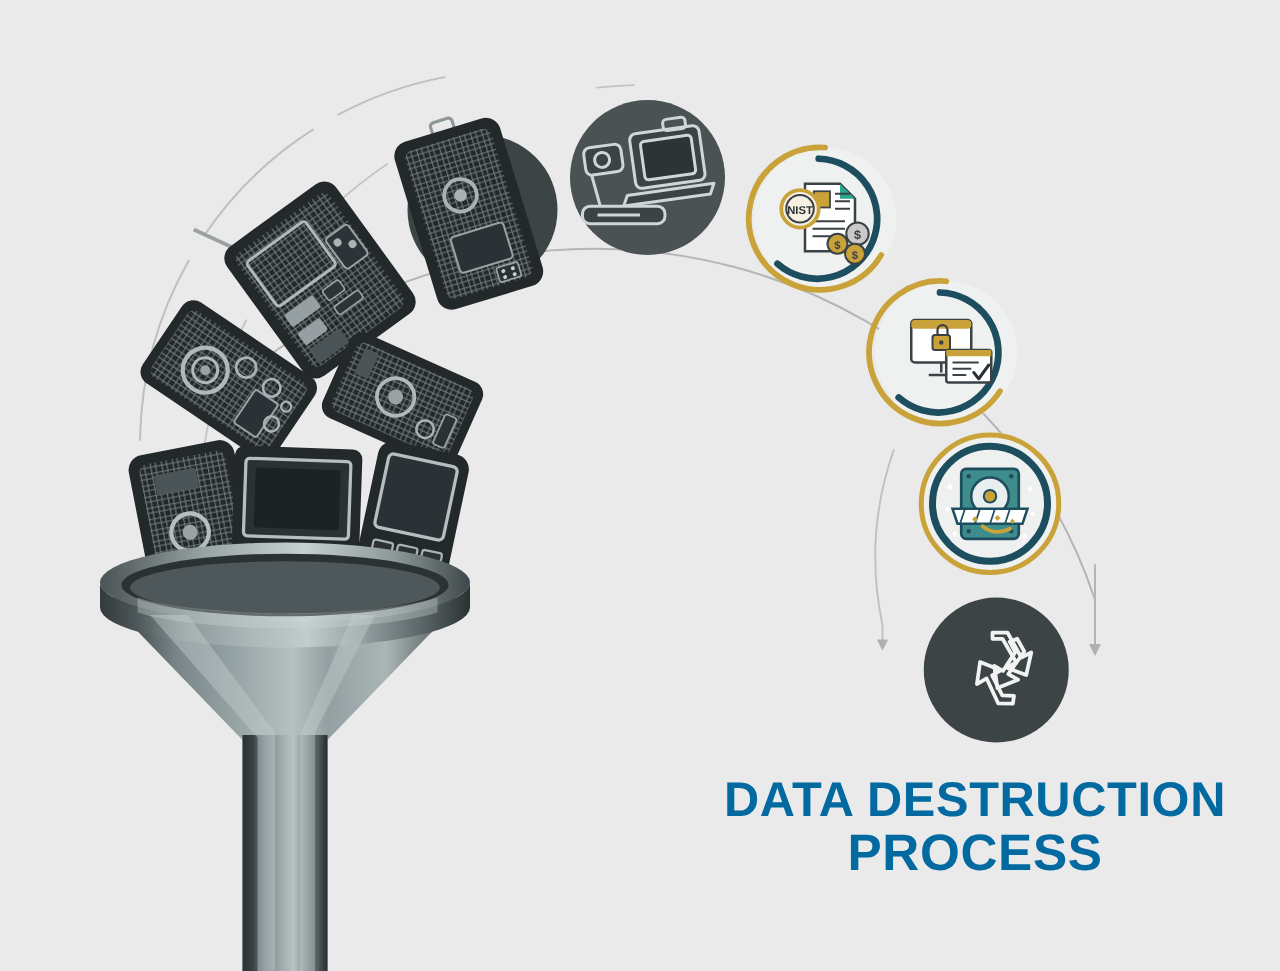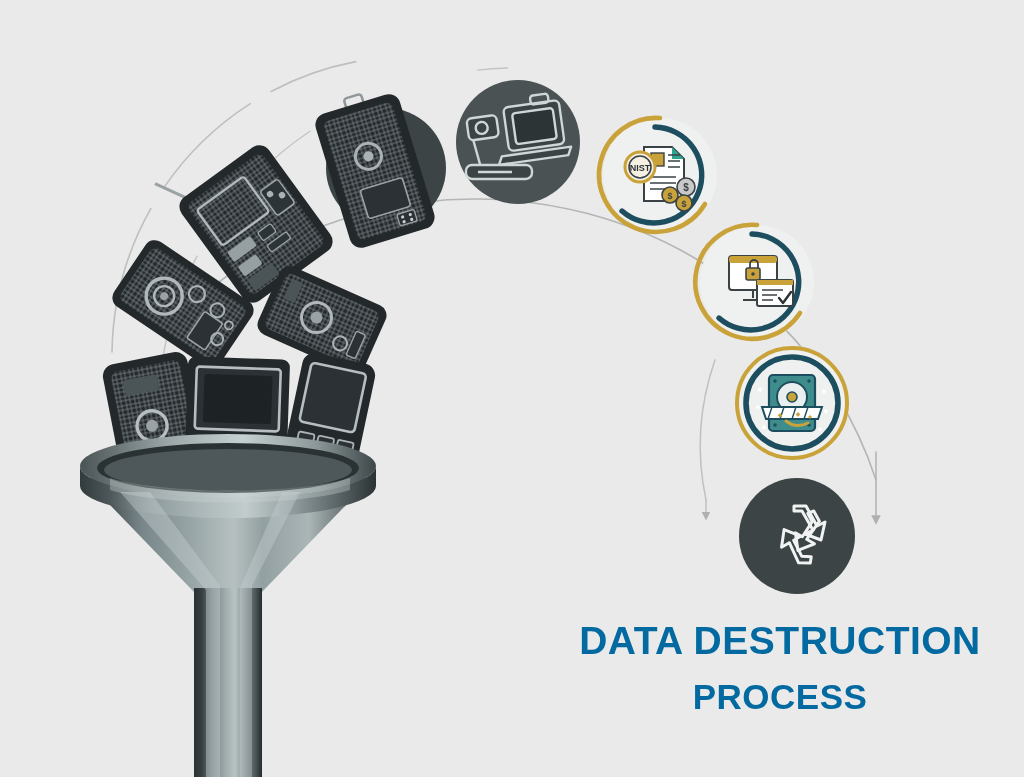--- a/index.html
+++ b/index.html
@@ -18,21 +18,21 @@
     line-height:1.06;
     letter-spacing:0.5px;
   }
   .title-line{
     display:block;
     font-family:"Liberation Sans", sans-serif;
     font-weight:bold;
     font-size:39px;
     color:#0369a1;
   }
-  .title-line.l2{font-size:35px;margin-top:17px;}
+  .title-line.l2{font-size:41px;}
 </style>
 </head>
 <body>
 
 <div id="stage">
 
   <svg id="artwork" viewBox="0 0 1024 777" xmlns="http://www.w3.org/2000/svg">
 
     <defs>
 

